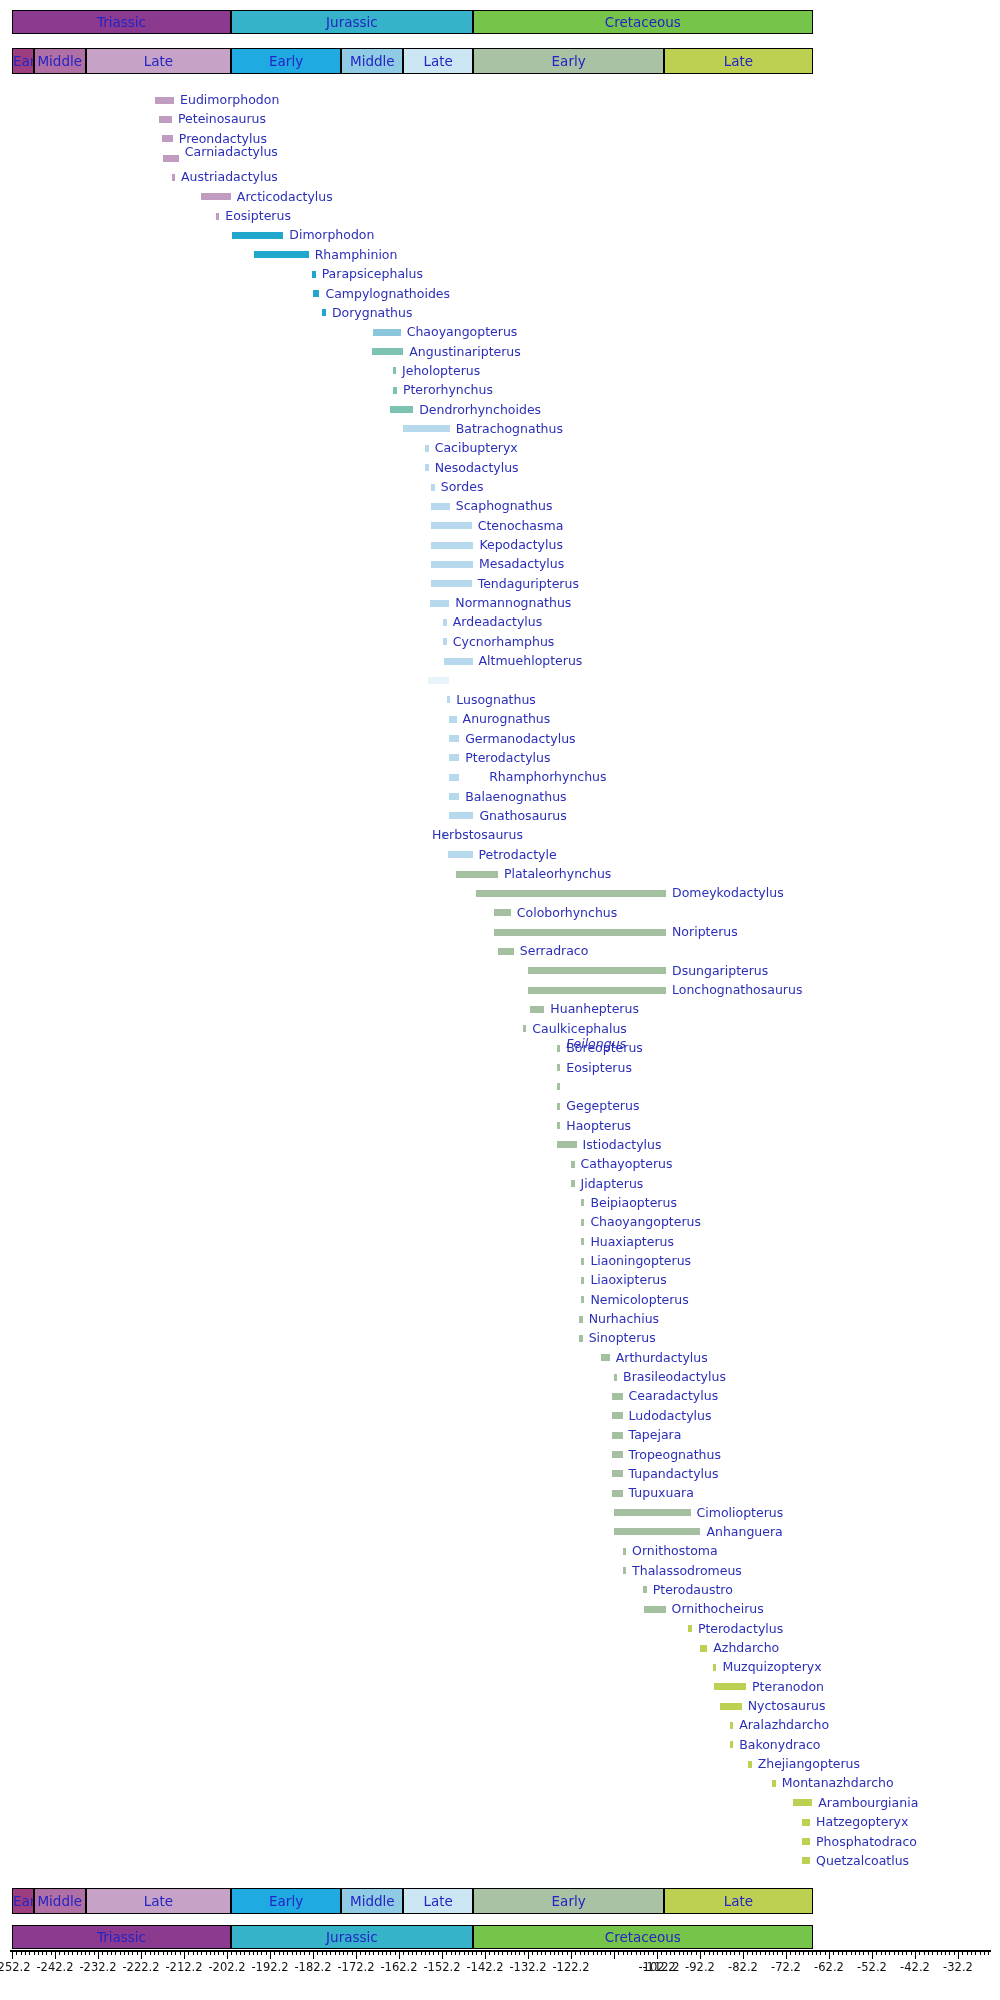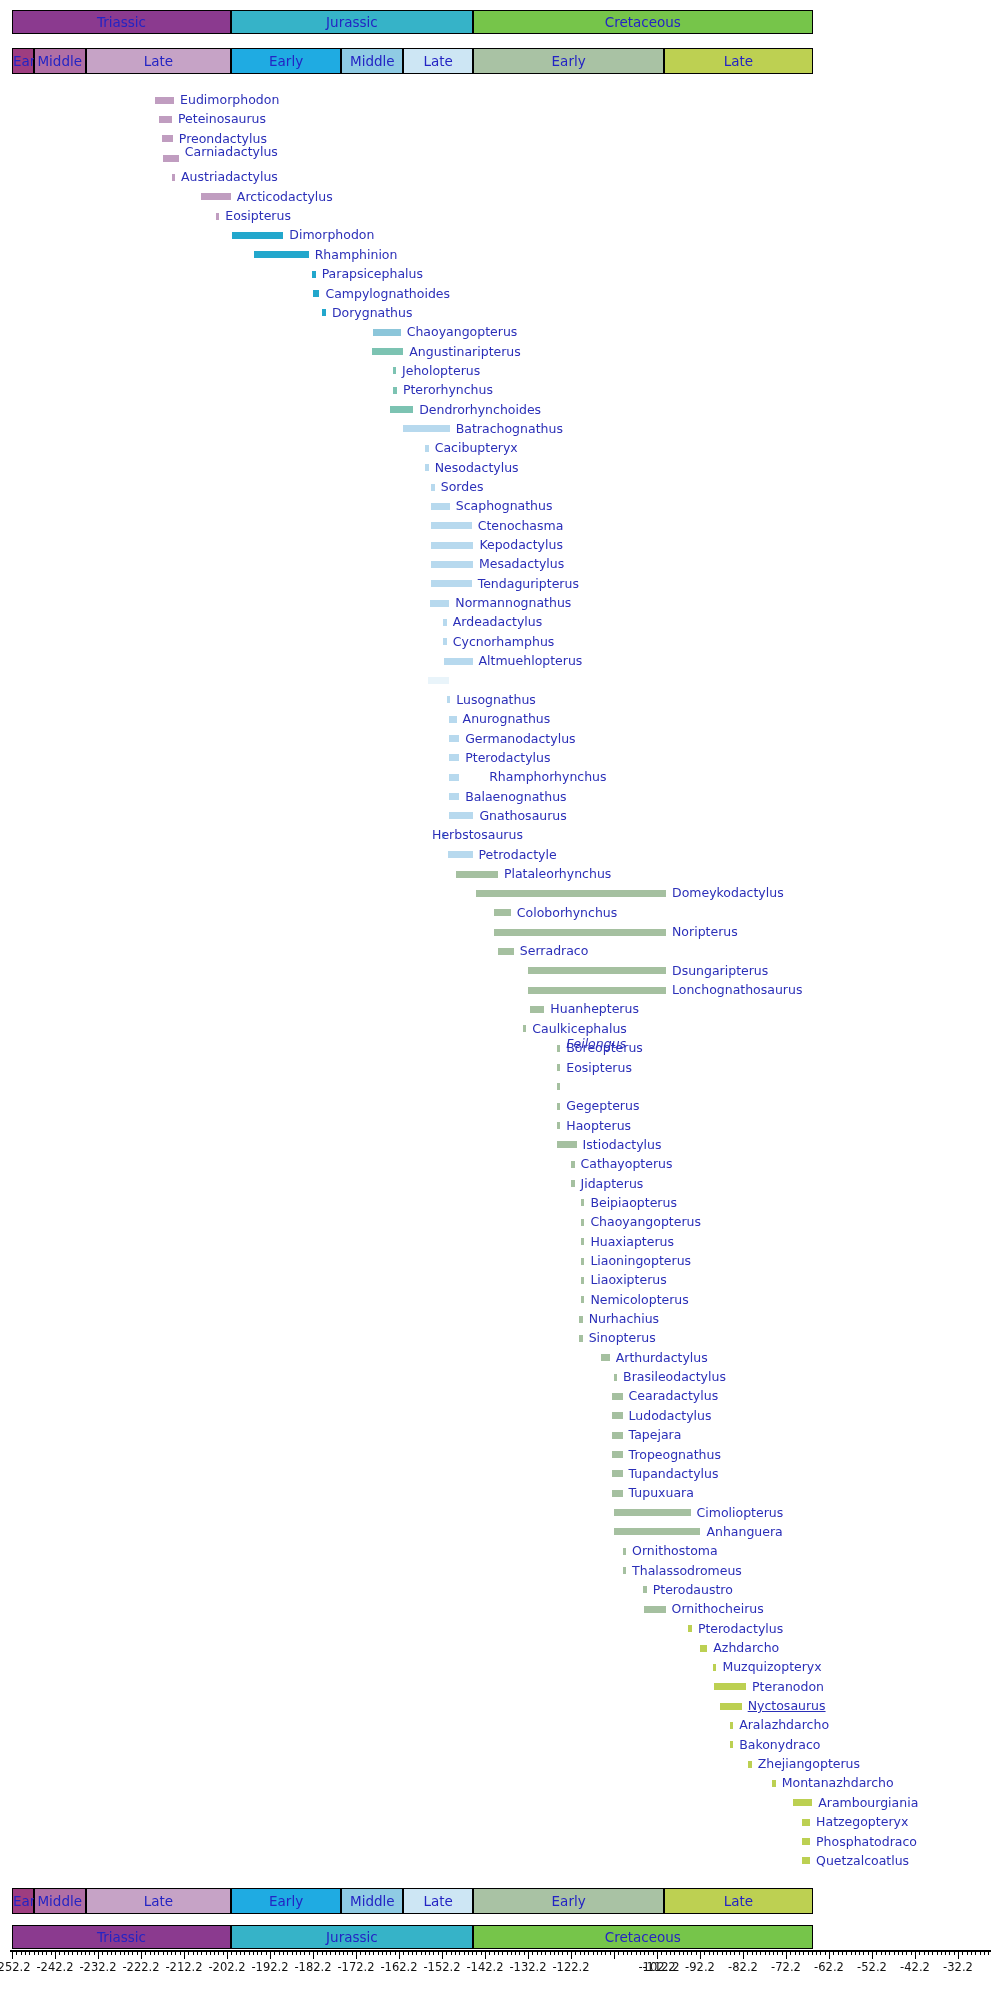--- a/index.html
+++ b/index.html
@@ -198,21 +198,21 @@
     <div class="tname" style="left: 671.6px; top: 1602.3px;">Ornithocheirus</div>
     <div class="bar" style="left: 688.39px; top: 1625.15px; width: 3.5px; background: rgb(188, 208, 82);"></div>
     <div class="tname" style="left: 697.89px; top: 1621.65px;">Pterodactylus</div>
     <div class="bar" style="left: 700.43px; top: 1644.5px; width: 6.88px; background: rgb(188, 208, 82);"></div>
     <div class="tname" style="left: 713.31px; top: 1641px;">Azhdarcho</div>
     <div class="bar" style="left: 712.9px; top: 1663.85px; width: 3.5px; background: rgb(188, 208, 82);"></div>
     <div class="tname" style="left: 722.4px; top: 1660.35px;">Muzquizopteryx</div>
     <div class="bar" style="left: 713.76px; top: 1683.2px; width: 32.25px; background: rgb(188, 208, 82);"></div>
     <div class="tname" style="left: 752.01px; top: 1679.7px;">Pteranodon</div>
     <div class="bar" style="left: 720.21px; top: 1702.55px; width: 21.5px; background: rgb(188, 208, 82);"></div>
-    <div class="tname" style="left: 747.71px; top: 1699.05px; text-decoration: underline;">Nyctosaurus</div>
+    <div class="tname" style="left: 747.71px; top: 1699.05px;">Nyctosaurus</div>
     <div class="bar" style="left: 729.67px; top: 1721.9px; width: 3.5px; background: rgb(188, 208, 82);"></div>
     <div class="tname" style="left: 739.17px; top: 1718.4px;">Aralazhdarcho</div>
     <div class="bar" style="left: 729.67px; top: 1741.25px; width: 3.5px; background: rgb(188, 208, 82);"></div>
     <div class="tname" style="left: 739.17px; top: 1737.75px;">Bakonydraco</div>
     <div class="bar" style="left: 748.16px; top: 1760.6px; width: 3.5px; background: rgb(188, 208, 82);"></div>
     <div class="tname" style="left: 757.66px; top: 1757.1px;">Zhejiangopterus</div>
     <div class="bar" style="left: 772.24px; top: 1779.95px; width: 3.5px; background: rgb(188, 208, 82);"></div>
     <div class="tname" style="left: 781.74px; top: 1776.45px;">Montanazhdarcho</div>
     <div class="bar" style="left: 793.31px; top: 1799.3px; width: 18.92px; background: rgb(188, 208, 82);"></div>
     <div class="tname" style="left: 818.23px; top: 1795.8px;">Arambourgiania</div>

